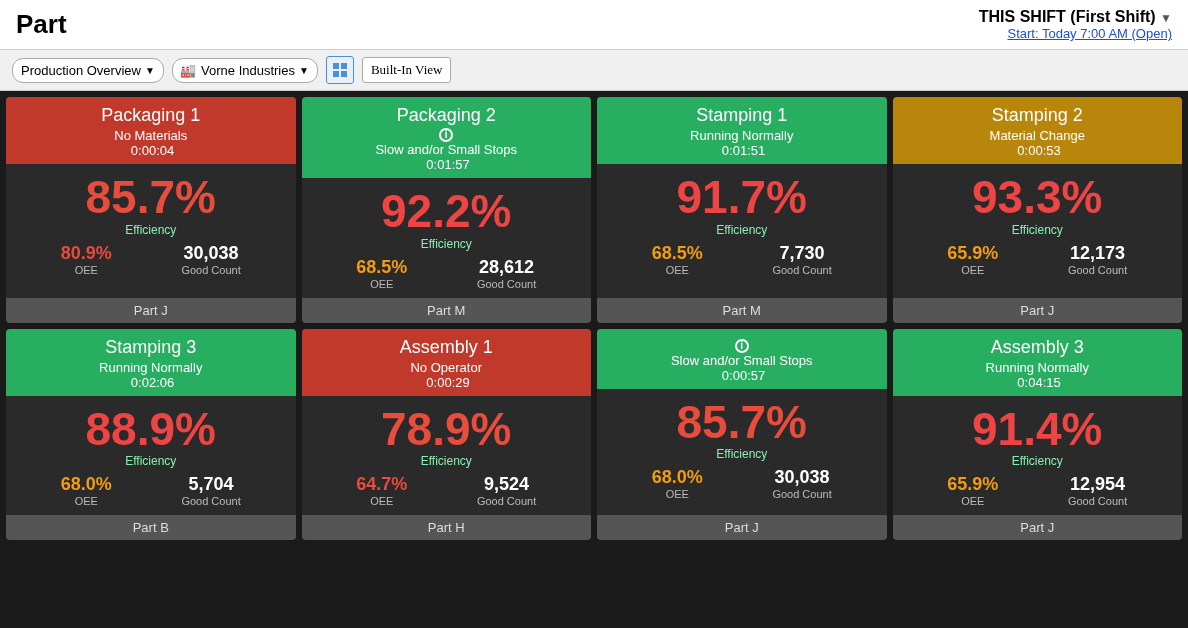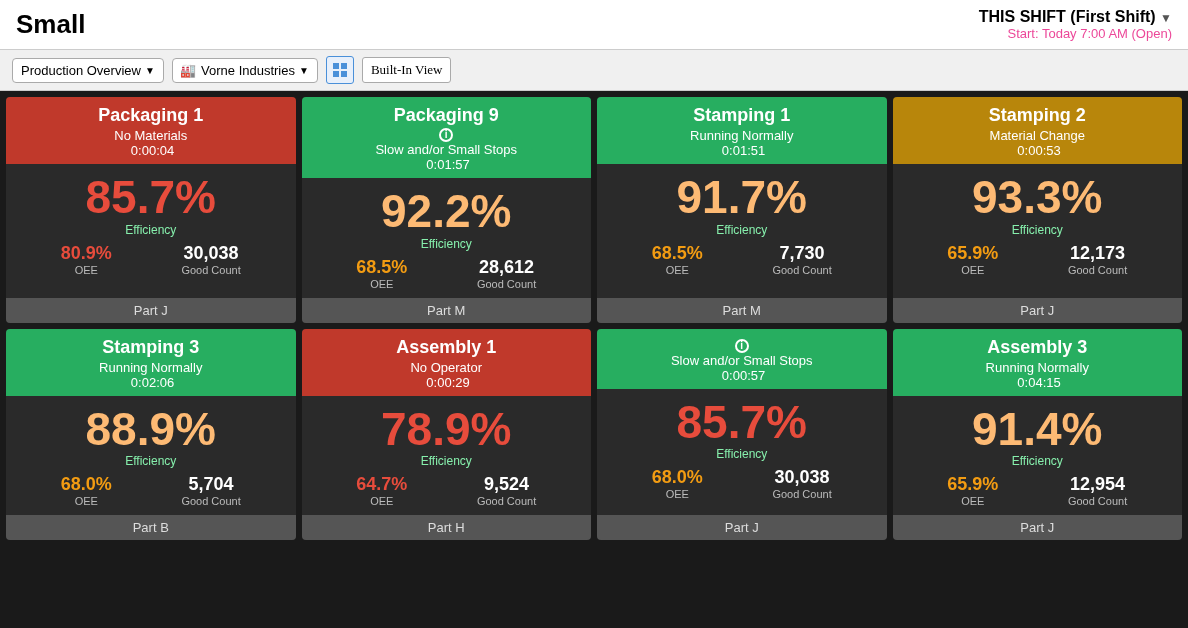--- a/index.html
+++ b/index.html
@@ -29,40 +29,41 @@
     }
     .header-shift-label {
       font-size: 16px;
       color: #000;
     }
     .header-shift-label span {
       font-weight: bold;
     }
     .header-shift-sub {
       font-size: 13px;
-      color: #ec4899;
+      color: #1d4ed8;
+      text-decoration: underline;
     }
     .shift-chevron {
       font-size: 12px;
       color: #555;
     }
     
     .toolbar {
       display: flex;
       align-items: center;
       padding: 6px 12px;
       background: #f0f0f0;
       gap: 8px;
       border-bottom: 1px solid #ccc;
     }
     .toolbar select, .toolbar .dropdown-btn {
       padding: 4px 8px;
       font-size: 13px;
       border: 1px solid #aaa;
-      border-radius: 4px;
+      border-radius: 11px;
       background: #fff;
       color: #000;
       cursor: pointer;
       display: flex;
       align-items: center;
       gap: 4px;
     }
     .toolbar-view-btn {
       padding: 4px 8px;
       font-size: 13px;
@@ -102,21 +103,21 @@
     }
     .card-header {
       padding: 8px 10px 6px;
       text-align: center;
     }
     .card-header.red { background: #c0392b; }
     .card-header.green { background: #27ae60; }
     .card-header.gold { background: #b8860b; }
     .card-name {
       font-size: 18px;
-      font-weight: bold;
+      font-weight: normal;
       color: #fff;
     }
     .card-status {
       font-size: 13px;
       color: #fff;
       margin-top: 2px;
       display: flex;
       align-items: center;
       justify-content: center;
       flex-direction: column;
@@ -139,21 +140,21 @@
       display: flex;
       flex-direction: column;
       align-items: center;
     }
     .efficiency-value {
       font-size: 46px;
       font-weight: bold;
       line-height: 1.1;
     }
     .efficiency-value.red { color: #e74c3c; }
-    .efficiency-value.orange { color: #fdba74; }
+    .efficiency-value.orange { color: #ef4444; }
     .efficiency-label {
       font-size: 12px;
       color: #86efac;
       margin-bottom: 6px;
     }
     .card-metrics {
       display: flex;
       width: 100%;
       justify-content: space-around;
       align-items: flex-start;
@@ -186,21 +187,21 @@
     
     .chevron::after {
       content: ' ▼';
       font-size: 10px;
     }
   </style>
 </head>
 <body>
 
 <div class="header">
-  <div class="header-title">Small</div>
+  <div class="header-title">Part</div>
   <div class="header-shift">
     <div class="header-shift-label">
       <span>THIS SHIFT</span>
       <span>(First Shift)</span>
       <span class="shift-chevron">▼</span>
     </div>
     <div class="header-shift-sub">Start: Today 7:00 AM (Open)</div>
   </div>
 </div>
 
@@ -246,21 +247,21 @@
         <div class="metric">
           <div class="metric-value white">30,038</div>
           <div class="metric-label">Good Count</div>
         </div>
       </div>
     </div>
     <div class="card-footer">Part J</div>
   </div>
     <div class="card">
     <div class="card-header green">
-      <div class="card-name">Packaging 9</div>
+      <div class="card-name">Packaging 2</div>
       <div class="card-status">
         <span class="info-icon">i</span>
         <span>Slow and/or Small Stops</span>
         <span>&nbsp;0:01:57</span>
       </div>
     </div>
     <div class="card-body">
       <div class="efficiency-value orange">92.2%</div>
       <div class="efficiency-label">Efficiency</div>
       <div class="card-metrics">

